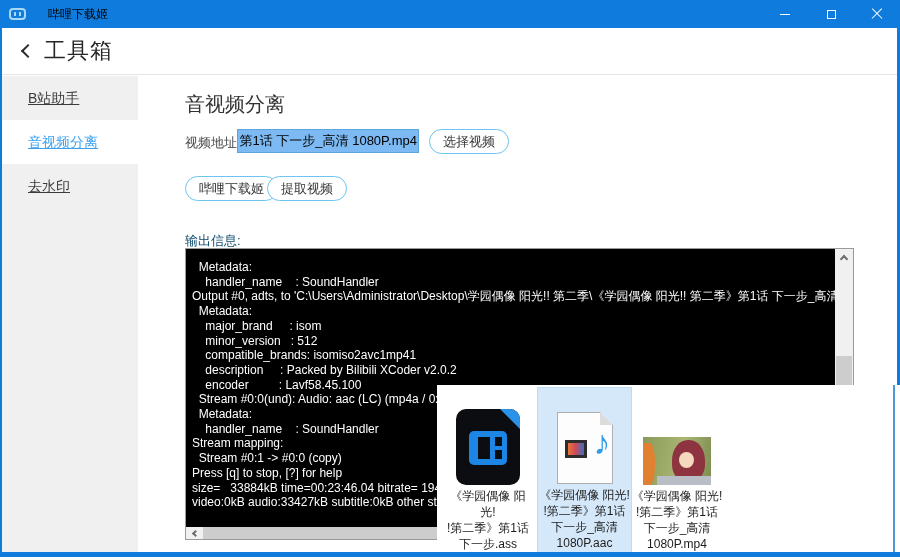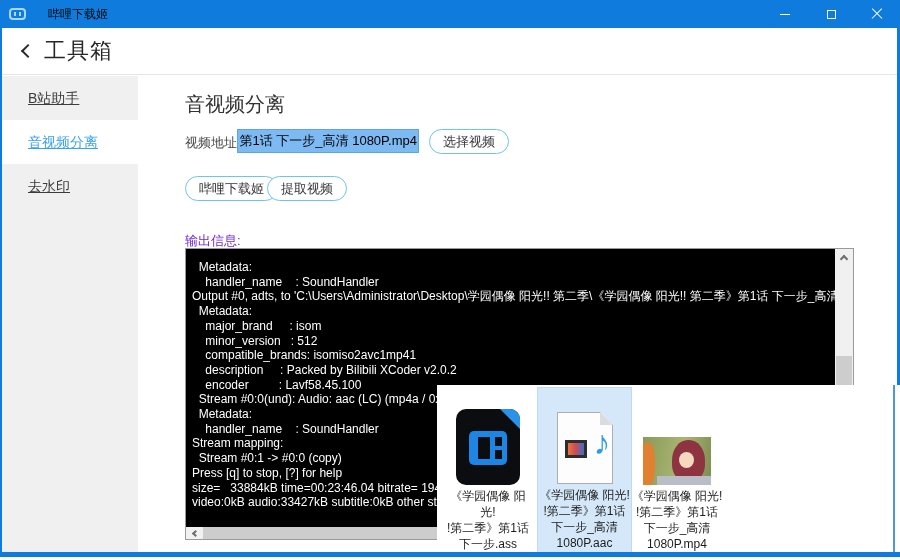--- a/index.html
+++ b/index.html
@@ -41,21 +41,21 @@
   .url-input { position:absolute; left:99px; top:53px; width:182px; height:24px; background:#fff;
                border:1px solid #5ba7dd; display:flex; justify-content:flex-end; align-items:center;
                overflow:hidden; cursor:text; }
   .url-input .sel { background:#7db9f2; color:#000; font-size:13px; white-space:nowrap; padding:2px 1px; }
   .btn { position:absolute; height:25px; background:#fff; border:1px solid #6dc5ef; border-radius:13px;
          font-size:13px; color:#333; display:flex; align-items:center; justify-content:center;
          padding:0 13px; cursor:pointer; white-space:nowrap; }
   .btn-choose { left:291px; top:53px;text-align:center; }
   .btn-audio  { left:47px;  top:100px; }
   .btn-video  { left:129px; top:100px; }
-  .out-label { position:absolute; left:47px; top:156px; font-size:13px; color:#6d28d9; }
+  .out-label { position:absolute; left:47px; top:156px; font-size:13px; color:#0c4a6e; }
 
   
   .console-wrap { position:absolute; left:47px; top:172px; width:669px; height:292px; border:1px solid #9a9a9a; background:#f0f0f0; }
   .console { position:absolute; left:0; top:0; width:649px; height:278px; background:#000; color:#fff;
              font-size:12px; line-height:14.7px; white-space:pre; overflow:hidden; padding:11px 0 0 6px;
              font-family:"Liberation Sans","DejaVu Sans",sans-serif; }
   .vbar { position:absolute; right:0; top:0; width:18px; height:278px; background:#f0f0f0; }
   .vbar .arrow { width:18px; height:17px; display:flex; align-items:center; justify-content:center; }
   .chev-up { width:6px; height:6px; border-top:2px solid #6e6e6e; border-left:2px solid #6e6e6e; transform:rotate(45deg); margin-top:3px; }
   .vbar .thumb { position:absolute; left:1px; top:107px; width:16px; height:160px; background:#cdcdcd; }

